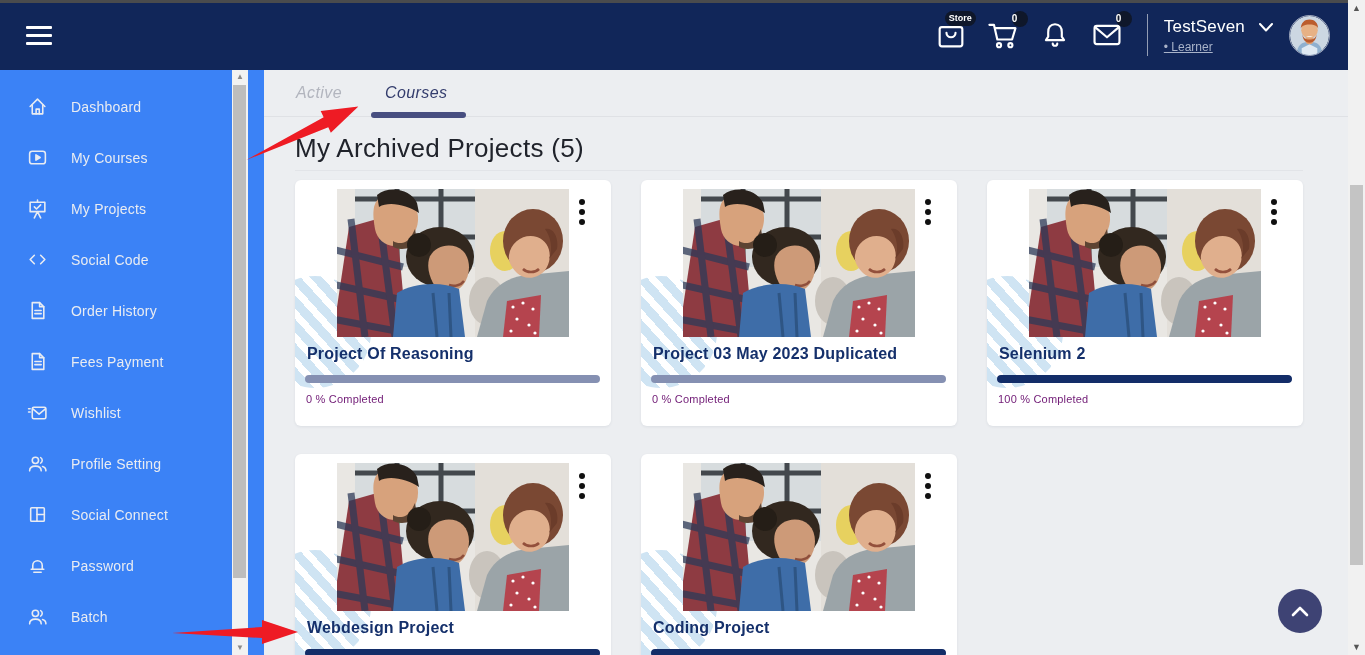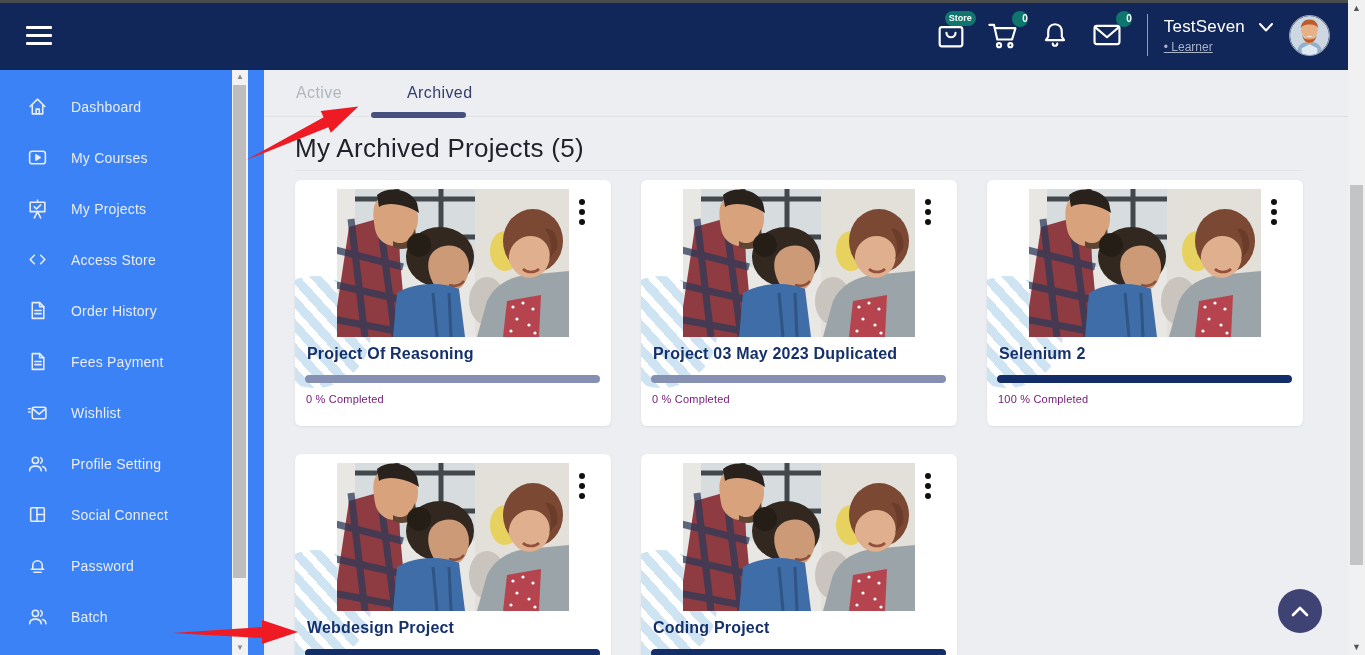--- a/index.html
+++ b/index.html
@@ -9,22 +9,22 @@
   
   .top-strip { position:absolute; left:0; top:0; width:1348px; height:3px; background:#4a4b4d; z-index:30; }
 
   
   .header { position:absolute; left:0; top:0; width:1348px; height:70px; background:#112659; z-index:20; }
   .hamburger { position:absolute; left:26px; top:26px; width:26px; height:19px; cursor:pointer; }
   .hamburger span { display:block; width:26px; height:3px; background:#fff; border-radius:1px; margin-bottom:5px; }
   .hdr-right { position:absolute; right:18px; top:0; height:70px; display:flex; align-items:center; }
   .hdr-icon { position:relative; width:34px; height:34px; margin:0 9px; cursor:pointer; }
   .hdr-icon svg { width:34px; height:34px; }
-  .badge { position:absolute; top:-7px; right:-8px; background:#0f766e; color:#fff; font-size:9px; font-weight:bold;
-           border-radius:9px; min-width:17px; height:15px; line-height:15px; text-align:right; padding:0 4px; }
+  .badge { position:absolute; top:-7px; right:-8px; background:#0f172a; color:#fff; font-size:9px; font-weight:bold;
+           border-radius:9px; min-width:17px; height:15px; line-height:15px; text-align:left; padding:0 4px; }
   .badge.round { min-width:16px; width:16px; height:16px; line-height:16px; border-radius:50%; padding:0; font-size:10px; }
   .hdr-divider { width:1px; height:42px; background:rgba(255,255,255,.55); margin:0 16px 0 14px; }
   .user-block { display:flex; flex-direction:column; justify-content:center; cursor:pointer; }
   .user-name-row { display:flex; align-items:center; gap:14px; }
   .user-name { color:#fff; font-size:17px; font-weight:normal; letter-spacing:.2px; }
   .user-role { color:#a9b3c9; font-size:12px; margin-top:3px;text-decoration:underline; }
   .chevron-down svg { width:14px; height:9px; }
   .avatar { width:41px; height:41px; border-radius:50%; overflow:hidden; margin-left:16px; border:1px solid rgba(255,255,255,.6); cursor:pointer; }
   .avatar svg { width:100%; height:100%; display:block; }
 
@@ -162,21 +162,21 @@
             <polyline points="7,8.5 9,10.5 13,6.5"></polyline>
             <path d="M7,19 L10,13 L13,19"></path>
           </svg></span>
         <span class="s-label">My Projects</span>
       </li>
       <li class="side-item">
         <span class="s-icon"><svg viewBox="0 0 20 20" fill="none" stroke="#e9ecf2" stroke-width="1.5" stroke-linecap="round" stroke-linejoin="round">
             <polyline points="7,6 3,10 7,14"></polyline>
             <polyline points="13,6 17,10 13,14"></polyline>
           </svg></span>
-        <span class="s-label">Access Store</span>
+        <span class="s-label">Social Code</span>
       </li>
       <li class="side-item">
         <span class="s-icon"><svg viewBox="0 0 20 20" fill="none" stroke="#e9ecf2" stroke-width="1.5" stroke-linecap="round" stroke-linejoin="round">
             <path d="M5,2.5 H12 L16,6.5 V17.5 H5 Z"></path>
             <path d="M12,2.5 V6.5 H16"></path>
             <path d="M7.5,10 H13.5 M7.5,13 H13.5"></path>
           </svg></span>
         <span class="s-label">Order History</span>
       </li>
       <li class="side-item">
@@ -234,23 +234,23 @@
 </nav>
 
 <div class="sb-scroll">
   <div class="arrow" style="top:0;">▲</div>
   <div class="thumb" style="top:15px; height:493px;"></div>
   <div class="arrow" style="bottom:0;">▼</div>
 </div>
 
 <main class="main">
   <div class="tabs">
-    <div id="tab-row" style="display:flex;gap:65px;">
+    <div id="tab-row" style="display:flex;gap:43px;font-style:italic;">
         <div class="tab">Active</div>
-        <div class="tab active">Archived</div>
+        <div class="tab active">Courses</div>
       </div>
     <div class="tab-underline"></div>
   </div>
   <div class="heading-row">
     <h1 class="page-title">My Archived Projects (5)</h1>
   </div>
   <div class="heading-divider"></div>
   <div class="cards" id="cards">
   <div class="card">
     <div class="swoosh"></div>

